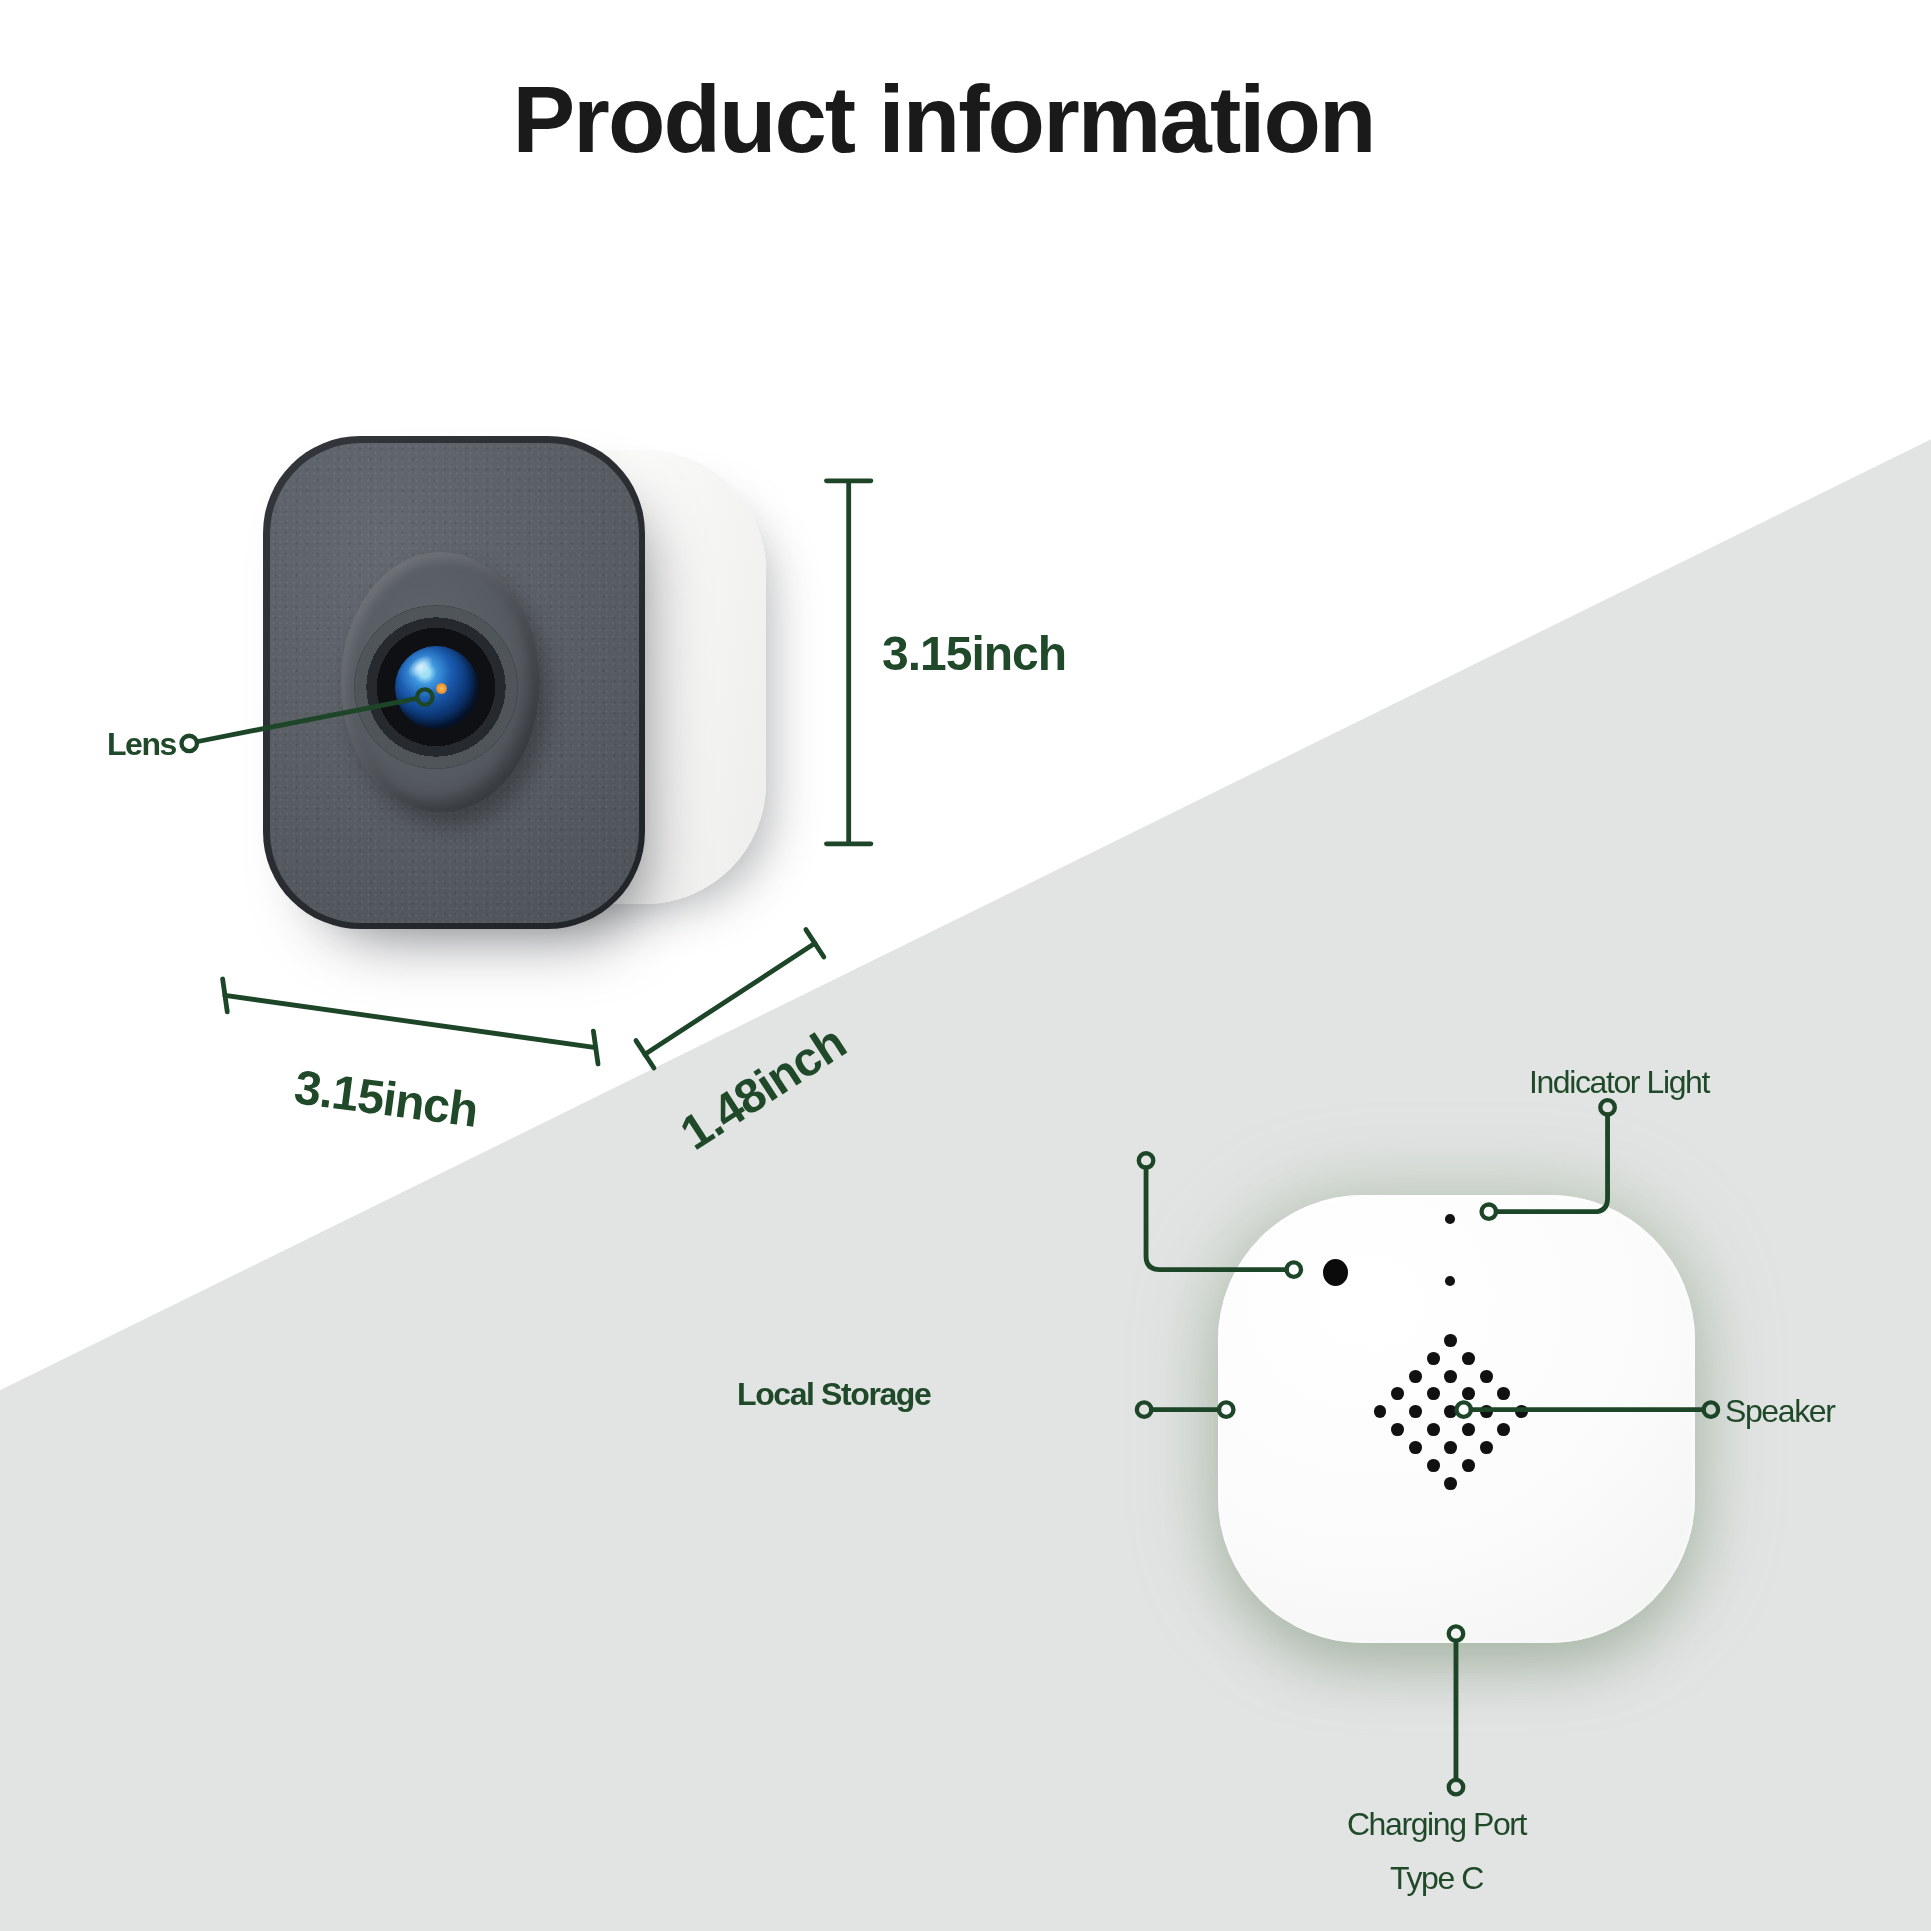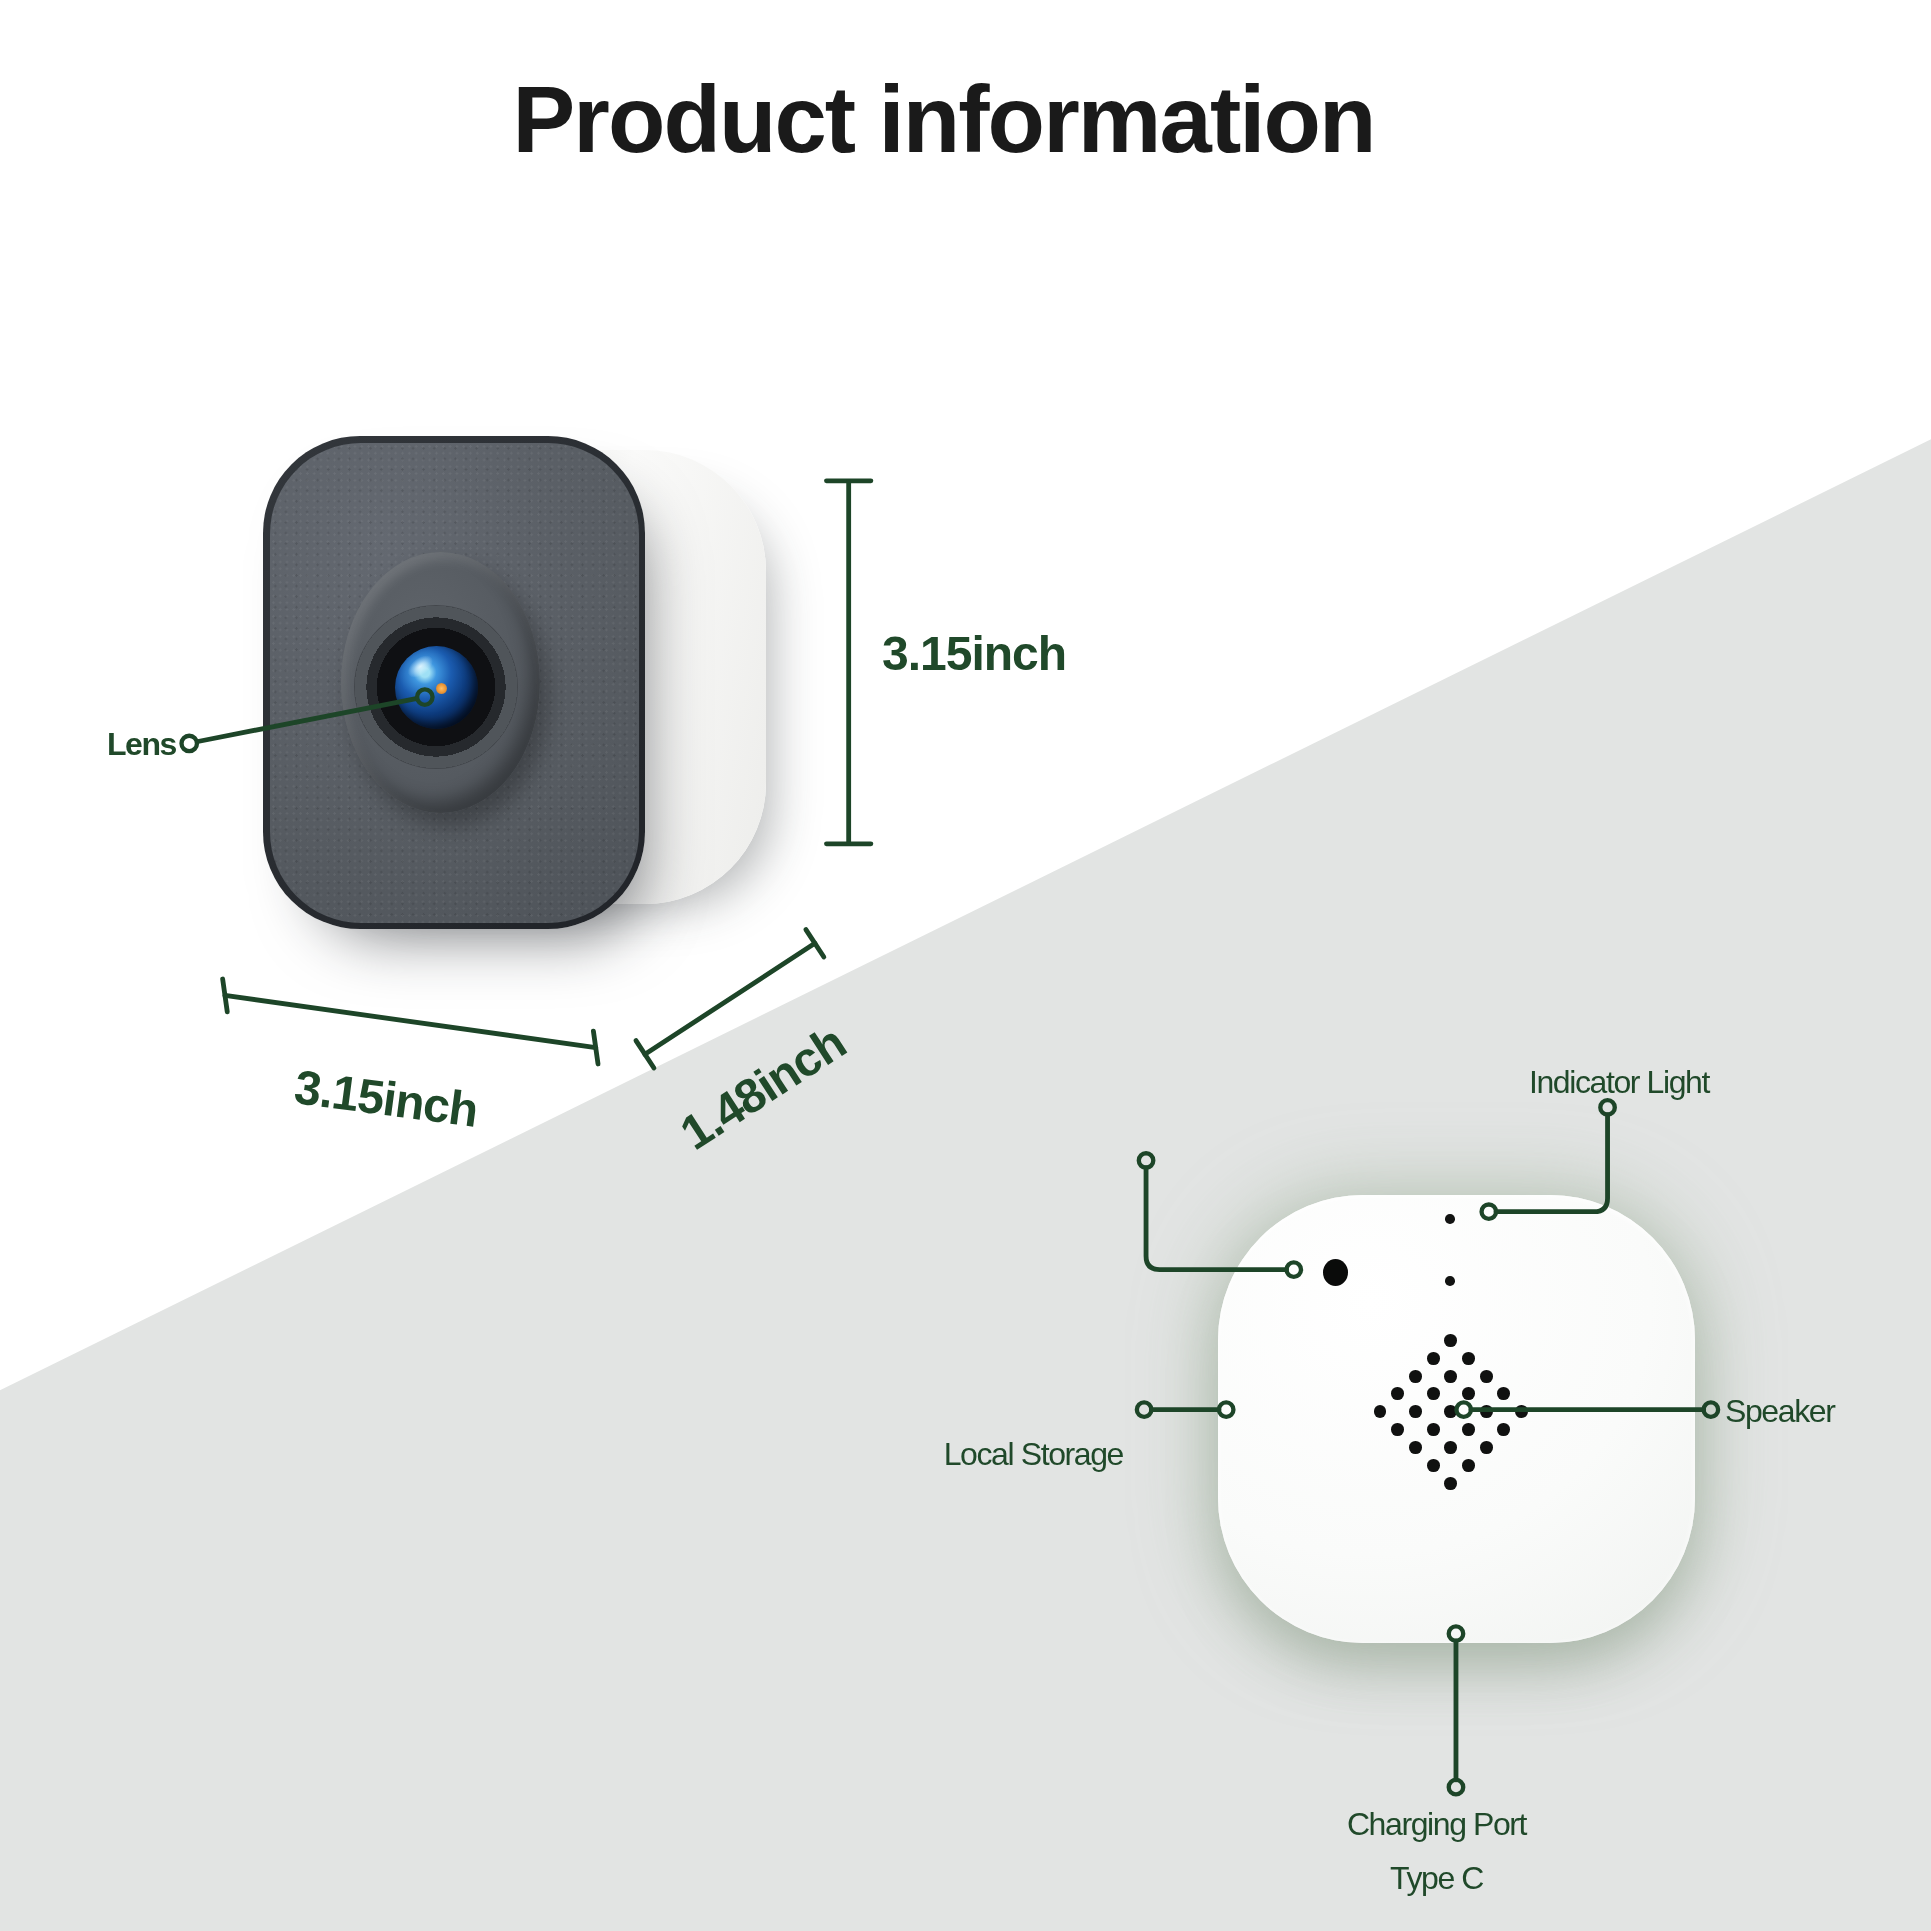--- a/index.html
+++ b/index.html
@@ -56,21 +56,21 @@
 
   
   .lbl{color:var(--green,#20492a);font-size:32px;font-weight:400;letter-spacing:-1.4px;line-height:52px;}
   .dim{color:var(--green,#20492a);font-size:48px;font-weight:700;letter-spacing:-1px;line-height:1;}
   #lens-label{left:39px;top:718px;width:137px;text-align:right;font-weight:700;}
   #dim-height{left:882px;top:630px;width:212px;text-align:left;}
   #dim-width{left:280px;top:1075px;width:212px;text-align:center;transform:rotate(7.5deg);}
   #dim-depth{left:657px;top:1064px;width:212px;text-align:center;transform:rotate(-33deg);}
   #reset-label{left:1022px;top:1022px;width:251px;text-align:center;}
   #indicator-label{left:1426px;top:1025px;width:386px;text-align:center;margin-top:31px;}
-  #storage-label{left:737px;top:1426px;width:386px;text-align:right;line-height:56px;}
+  #storage-label{left:737px;top:1366px;width:386px;text-align:left;line-height:56px;font-weight:bold;}
   #speaker-label{left:1725px;top:1385px;width:290px;text-align:left;}
   #typec-label{left:1195px;top:1797px;width:483px;text-align:center;line-height:54px;}
 
   #callouts{left:0;top:0;width:1931px;height:1931px;pointer-events:none;}
 </style>
 </head>
 <body>
 
 <div id="stage">
 

